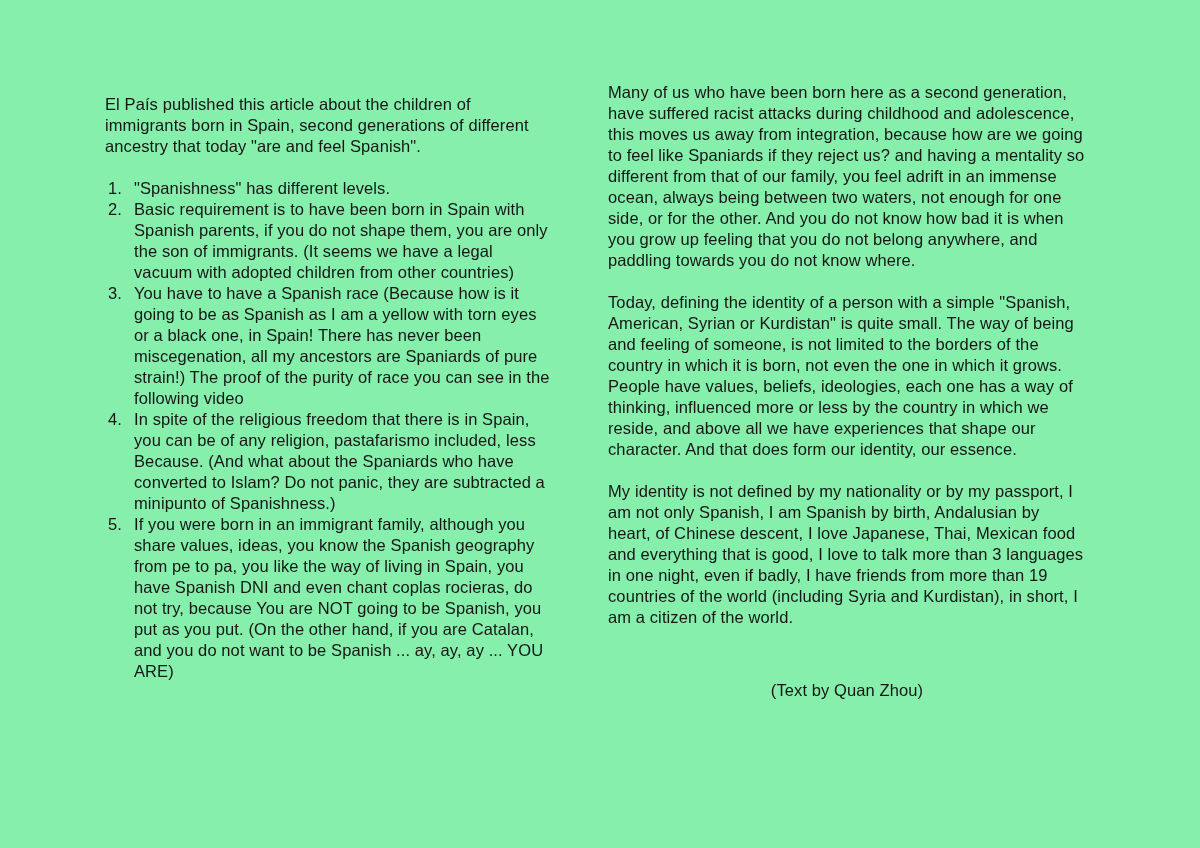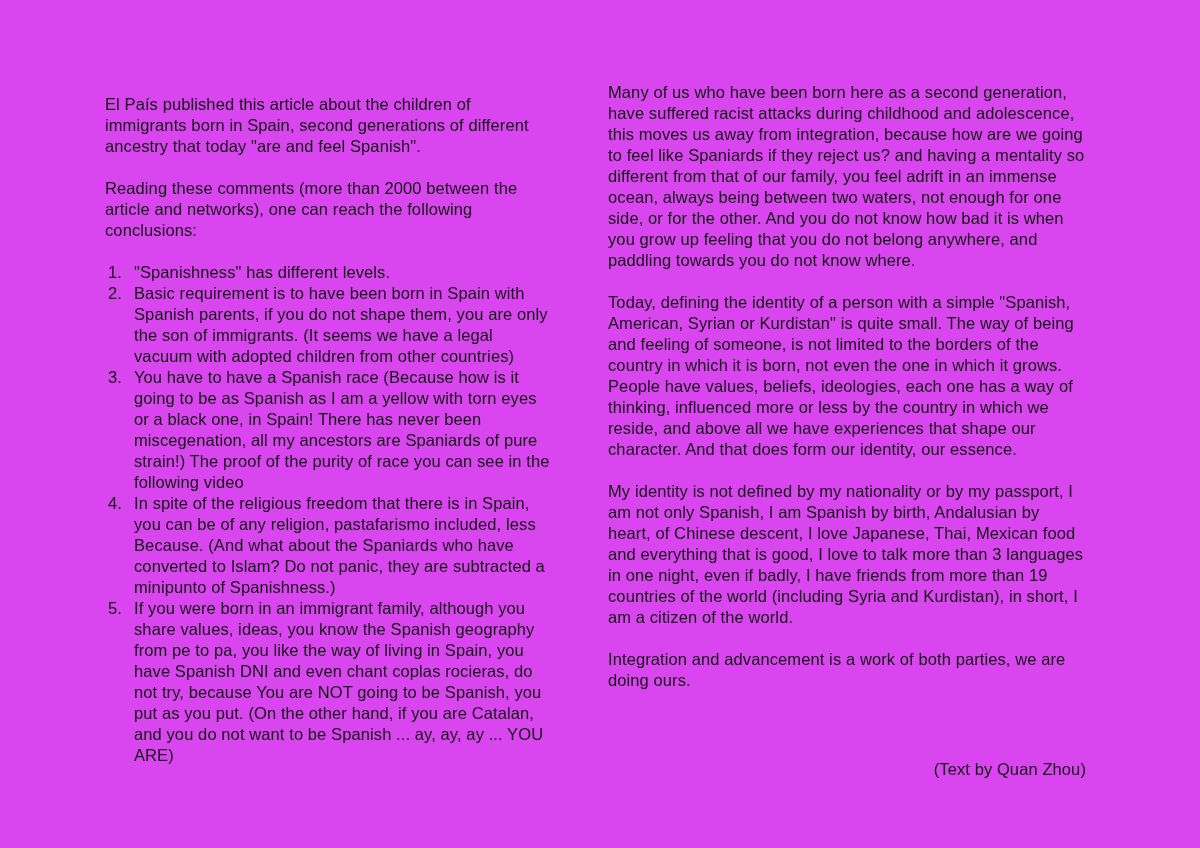--- a/index.html
+++ b/index.html
@@ -4,21 +4,21 @@
 <style>
   html, body {
     margin: 0;
     padding: 0;
     background: #ffffff;
   }
   .page {
     position: relative;
     width: 1200px;
     height: 848px;
-    background: #d946ef;
+    background: #86efac;
     overflow: hidden;
     font-family: "Liberation Sans", sans-serif;
     color: #161616;
   }
   .col {
     position: absolute;
     font-size: 16.5px;
     line-height: 21px;
     letter-spacing: 0.1px;
   }
@@ -46,42 +46,40 @@
     padding-left: 29px;
     counter-increment: item;
   }
   ol.conclusions li::before {
     content: counter(item) ".";
     position: absolute;
     left: 3px;
     top: 0;
   }
   .attribution {
-    text-align: right;
-    margin-top: 68px;
+    text-align: center;
+    margin-top: 52px;
   }
 </style>
 </head>
 <body>
 
 <div class="page">
 
   <div class="col col-left">
     <p>El País published this article about the children of immigrants born in Spain, second generations of different ancestry that today "are and feel Spanish".</p>
-    <p>Reading these comments (more than 2000 between the article and networks), one can reach the following conclusions:</p>
     <ol class="conclusions">
       <li>"Spanishness" has different levels.</li>
       <li>Basic requirement is to have been born in Spain with Spanish parents, if you do not shape them, you are only the son of immigrants. (It seems we have a legal vacuum with adopted children from other countries)</li>
       <li>You have to have a Spanish race (Because how is it going to be as Spanish as I am a yellow with torn eyes or a black one, in Spain! There has never been miscegenation, all my ancestors are Spaniards of pure strain!) The proof of the purity of race you can see in the following video</li>
       <li>In spite of the religious freedom that there is in Spain, you can be of any religion, pastafarismo included, less Because. (And what about the Spaniards who have converted to Islam? Do not panic, they are subtracted a minipunto of Spanishness.)</li>
       <li>If you were born in an immigrant family, although you share values, ideas, you know the Spanish geography from pe to pa, you like the way of living in Spain, you have Spanish DNI and even chant coplas rocieras, do not try, because You are NOT going to be Spanish, you put as you put. (On the other hand, if you are Catalan, and you do not want to be Spanish ... ay, ay, ay ... YOU ARE)</li>
     </ol>
   </div>
 
   <div class="col col-right">
     <p>Many of us who have been born here as a second generation, have suffered racist attacks during childhood and adolescence, this moves us away from integration, because how are we going to feel like Spaniards if they reject us? and having a mentality so different from that of our family, you feel adrift in an immense ocean, always being between two waters, not enough for one side, or for the other. And you do not know how bad it is when you grow up feeling that you do not belong anywhere, and paddling towards you do not know where.</p>
     <p>Today, defining the identity of a person with a simple "Spanish, American, Syrian or Kurdistan" is quite small. The way of being and feeling of someone, is not limited to the borders of the country in which it is born, not even the one in which it grows. People have values, beliefs, ideologies, each one has a way of thinking, influenced more or less by the country in which we reside, and above all we have experiences that shape our character. And that does form our identity, our essence.</p>
     <p>My identity is not defined by my nationality or by my passport, I am not only Spanish, I am Spanish by birth, Andalusian by heart, of Chinese descent, I love Japanese, Thai, Mexican food and everything that is good, I love to talk more than 3 languages in one night, even if badly, I have friends from more than 19 countries of the world (including Syria and Kurdistan), in short, I am a citizen of the world.</p>
-    <p>Integration and advancement is a work of both parties, we are doing ours.</p>
     <div class="attribution">(Text by Quan Zhou)</div>
   </div>
 
 </div>
 
 </body></html>

